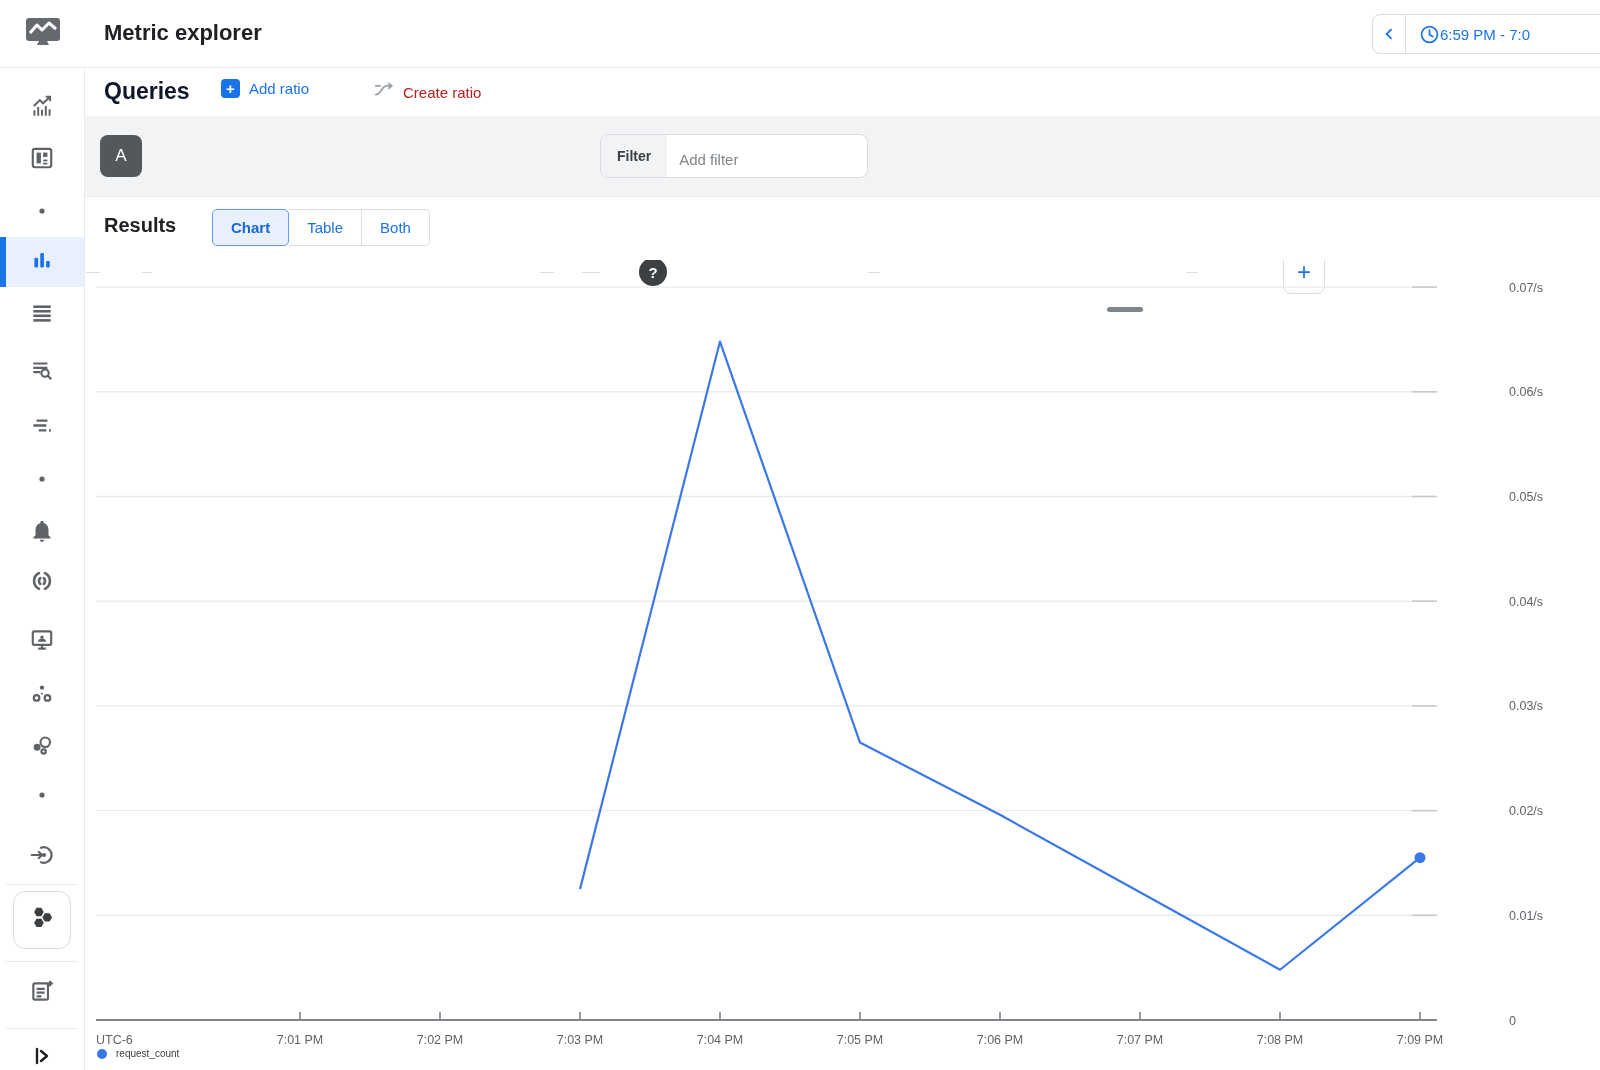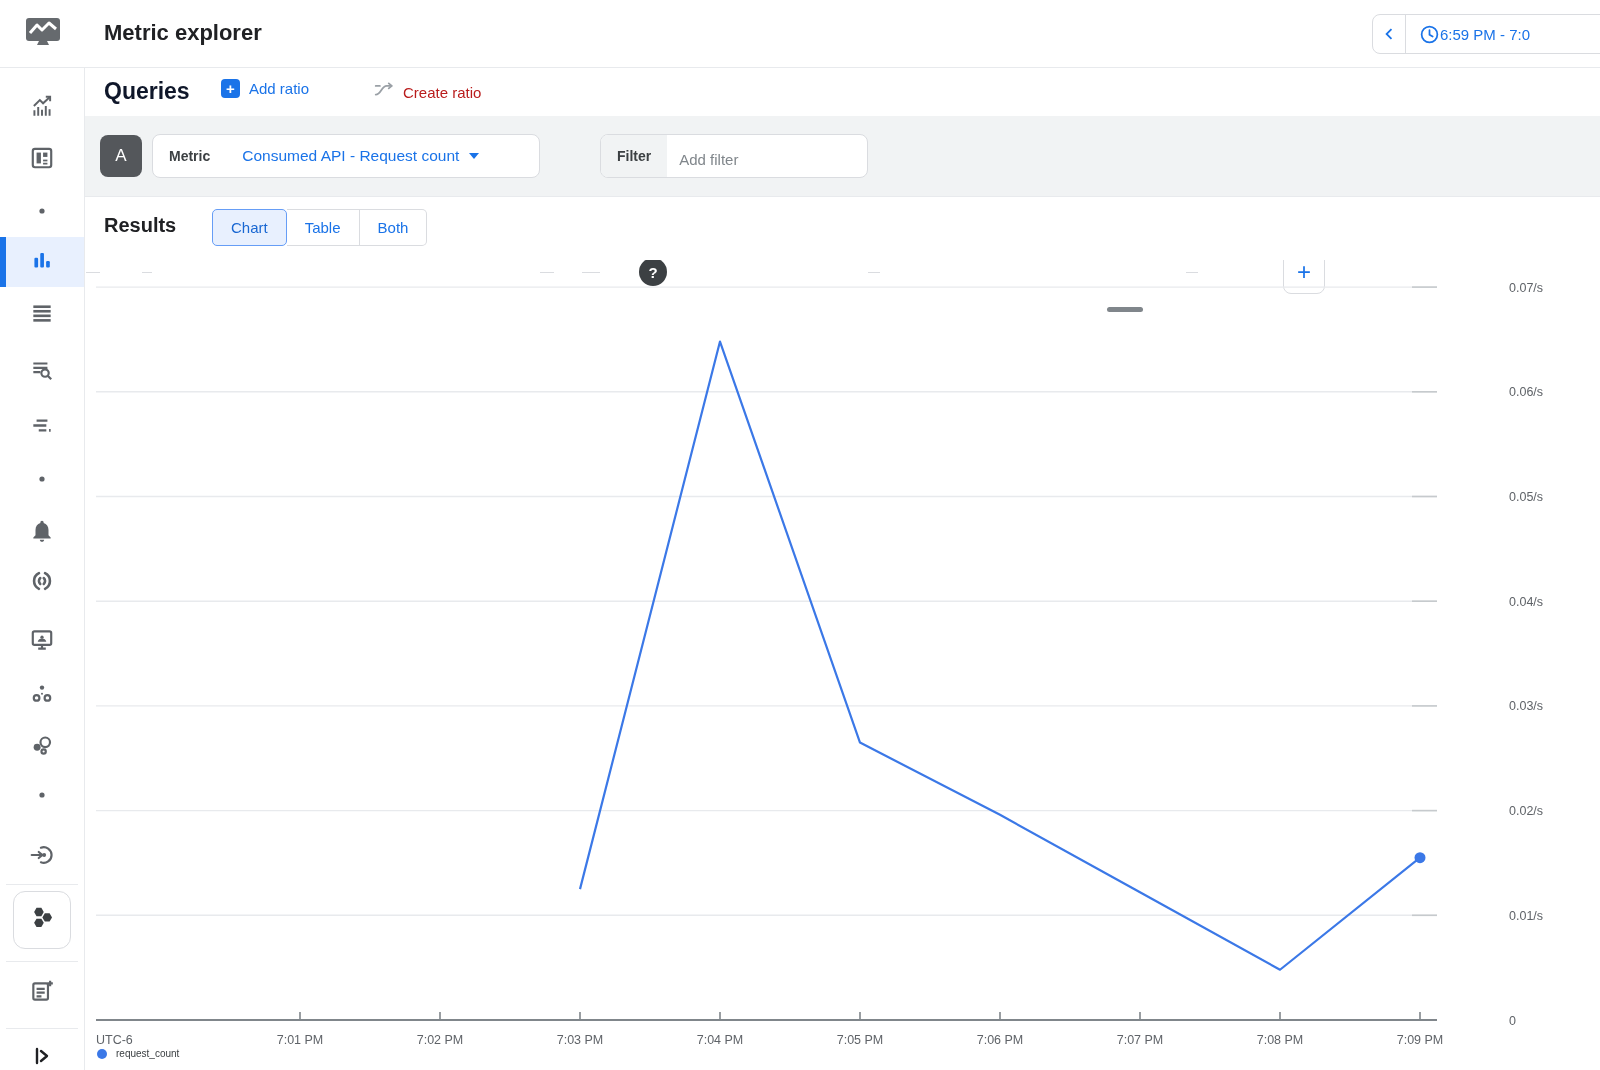--- a/index.html
+++ b/index.html
@@ -71,21 +71,21 @@
   .drag-handle { position:absolute; left:1022px; top:191px; width:36px; height:5px; border-radius:3px;
     background:#80868b; cursor:row-resize; }
 
   
   .results-row { position:absolute; left:85px; top:197px; width:1515px; height:63px; background:#fff; }
   .results-heading { position:absolute; left:19px; top:17px; font-size:20px; color:#202124; }
   .seg-tabs { position:absolute; left:127px; top:12px; display:flex; }
   .seg-tab { min-width:66px; padding:0 18px; height:37px; display:flex; align-items:center; justify-content:center;
     font-size:15px; font-weight:500; color:#1a73e8; background:#fff; border:1px solid #dadce0;
     border-left-width:0; cursor:pointer; }
-  .seg-tab:first-child { border-left-width:1px; border-radius:5px 0 0 5px; }
+  .seg-tab:first-child { border-left-width:1px; border-radius:5px 0 0 5px;font-weight:bold; }
   .seg-tab:last-child { border-radius:0 5px 5px 0; }
   .seg-tab.active { background:#e8f0fe; border:1.5px solid #669df6; color:#1967d2; border-radius:5px; }
 
   
   .chart-wrap { position:absolute; left:85px; top:260px; width:1515px; height:810px; }
   .legend { position:absolute; left:12px; top:788px; display:flex; align-items:center; gap:9px; }
   .legend-dot { width:10px; height:10px; border-radius:50%; }
   .legend-label { font-size:10px; color:#3c4043; }
   svg text { font-family:"Liberation Sans","DejaVu Sans",sans-serif; }
 </style>
@@ -345,27 +345,20 @@
       <span>Create ratio</span>
     </span>
   </section>
 
   <section class="toolbar">
     <div class="qchip letter-chip">A</div>
 
     <span class="connector" style="left:1px;width:14px"></span>
     <span class="connector" style="left:57px;width:10px"></span>
 
-    <div class="pill" style="left:67px;width:388px">
-      <span class="seg label">Metric</span>
-      <span class="seg value metric-value">
-        <span>Consumed API - Request count</span>
-        <span class="caret"></span>
-      </span>
-    </div>
 
     <span class="connector" style="left:455px;width:14px"></span>
     <div class="help-circle">?</div>
     <span class="connector" style="left:497px;width:18px"></span>
 
     <div class="pill" style="left:515px;width:268px">
       <span class="seg label gray">Filter</span>
       <span class="seg" style="padding:0 0 0 12px">
         <input class="filter-input" placeholder="Add filter" style="">
       </span>

